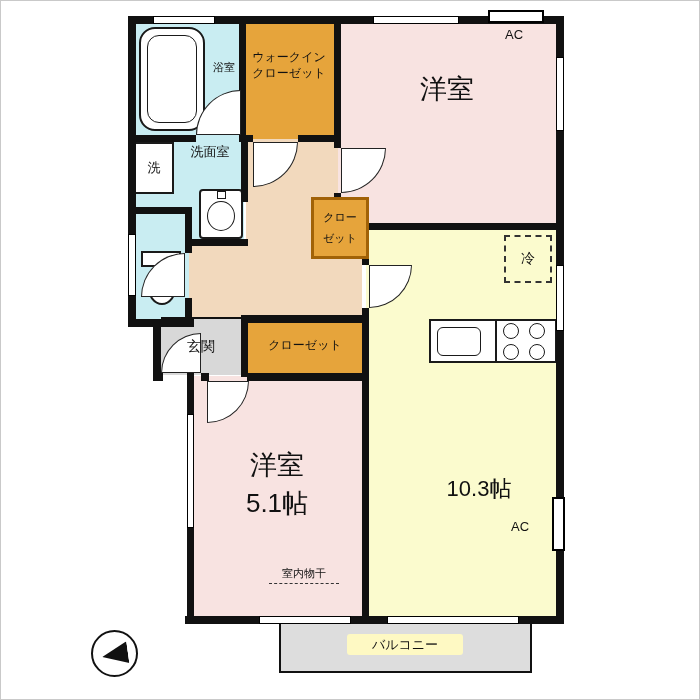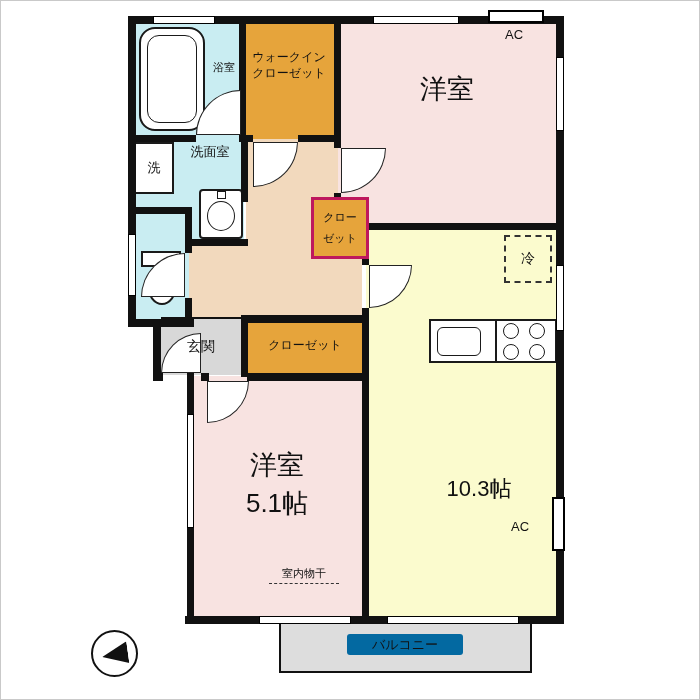--- a/index.html
+++ b/index.html
@@ -104,21 +104,21 @@
   <div class="fix" style="left:428px;top:318px;width:128px;height:44px;"></div>
   <div class="fix2" style="left:436px;top:326px;width:44px;height:29px;border-radius:6px;background:transparent;"></div>
   <div style="position:absolute;left:494px;top:320px;width:2px;height:40px;background:#1a1a1a;z-index:16;"></div>
   <div class="fix2" style="left:502px;top:322px;width:16px;height:16px;border-radius:50%;background:transparent;"></div>
   <div class="fix2" style="left:528px;top:322px;width:16px;height:16px;border-radius:50%;background:transparent;"></div>
   <div class="fix2" style="left:502px;top:343px;width:16px;height:16px;border-radius:50%;background:transparent;"></div>
   <div class="fix2" style="left:528px;top:343px;width:16px;height:16px;border-radius:50%;background:transparent;"></div>
   <div class="cflex" style="position:absolute;left:503px;top:234px;width:48px;height:48px;border:2px dashed #333;box-sizing:border-box;z-index:15;font-size:14px;">
     <span>冷</span>
   </div>
-  <div class="cflex bg-closet" style="position:absolute;left:310px;top:196px;width:58px;height:62px;border:3px solid #be185d;box-sizing:border-box;z-index:25;font-size:11px;line-height:13px;gap:8px;">
+  <div class="cflex bg-closet" style="position:absolute;left:310px;top:196px;width:58px;height:62px;border:3px solid #a16207;box-sizing:border-box;z-index:25;font-size:11px;line-height:13px;gap:8px;">
     <span>クロー</span>
     <span>ゼット</span>
   </div>
   <div style="position:absolute;left:90px;top:629px;width:47px;height:47px;border:2.5px solid #111;border-radius:50%;box-sizing:border-box;background:#fff;z-index:15;">
     <div style="position:absolute;left:9px;top:11px;width:26px;height:22px;background:#111;clip-path:polygon(0 55%,100% 0,100% 100%);transform:rotate(-8deg);"></div>
   </div>
 
   <div class="lbl" style="left:200px;top:60px;width:46px;font-size:11px;">浴室</div>
   <div class="lbl" style="left:240px;top:48px;width:96px;font-size:12px;line-height:16px;">
     <div>ウォークイン</div>
@@ -128,15 +128,15 @@
   <div class="lbl" style="left:492px;top:26px;width:42px;font-size:13px;">AC</div>
   <div class="lbl" style="left:176px;top:143px;width:66px;font-size:13px;text-align:center;">洗面室</div>
   <div class="lbl" style="left:158px;top:337px;width:84px;font-size:14px;">玄関</div>
   <div class="lbl" style="left:249px;top:337px;width:110px;font-size:12px;">クローゼット</div>
   <div class="lbl" style="left:384px;top:474px;width:188px;font-size:22px;">10.3帖</div>
   <div class="lbl" style="left:190px;top:448px;width:172px;font-size:27px;">洋室</div>
   <div class="lbl" style="left:190px;top:486px;width:172px;font-size:26px;">5.1帖</div>
   <div class="lbl" style="left:240px;top:566px;width:126px;font-size:11px;">室内物干</div>
   <div style="position:absolute;left:268px;top:582px;width:70px;border-bottom:1.5px dashed #333;z-index:40;"></div>
   <div class="lbl" style="left:498px;top:518px;width:42px;font-size:13px;">AC</div>
-  <div class="lbl" style="left:346px;top:633px;width:116px;height:21px;background:#0369a1;font-size:13px;line-height:21px;border-radius:3px;">バルコニー</div>
+  <div class="lbl" style="left:346px;top:633px;width:116px;height:21px;background:#fef9c3;font-size:13px;line-height:21px;border-radius:3px;">バルコニー</div>
 
 </div>
 
 </body></html>

